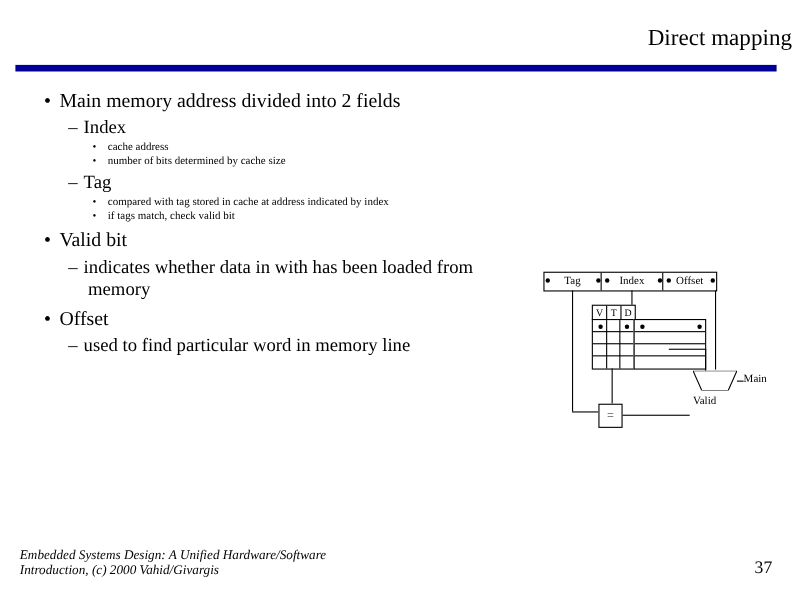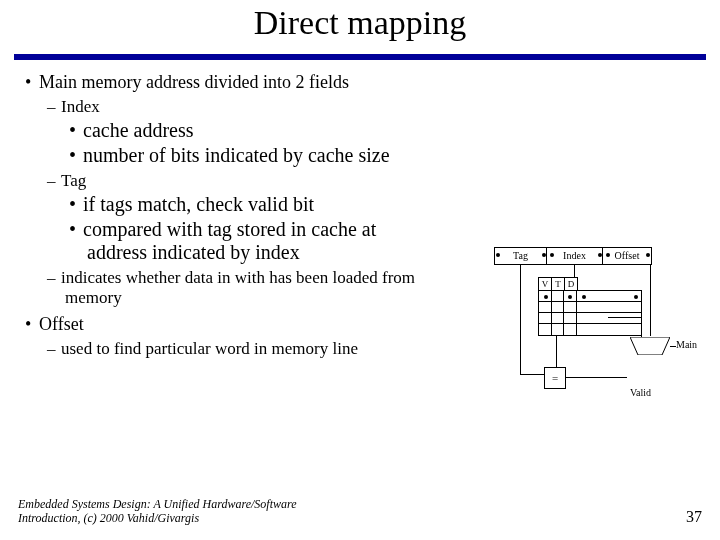--- a/index.html
+++ b/index.html
@@ -13,41 +13,41 @@
     position: relative;
     overflow: hidden;
   }
   .slide {
     width: 720px;
     height: 540px;
     position: relative;
     box-sizing: border-box;
   }
   .title {
-    text-align: center;
-    font-size: 34px;
-    padding-top: 4px;
+    text-align: right;
+    font-size: 21px;
+    padding-top: 22px;
     padding-bottom: 8px;
   }
   .rule {
     height: 6px;
     background: #000099;
     margin: 4px 14px 12px 14px;
   }
   .content {
     padding: 0 10px 0 24px;
     font-size: 18px;
   }
-  ul { margin: 1px; padding: 0; list-style: none; }
+  ul { margin: 16px; padding: 0; list-style: none; }
   li { margin: 0; padding: 0; }
   .b1 { padding-left: 18px; margin-top: 6px; font-size: 18px; }
   .b1::before { content: "•"; display:inline-block; width:14px; margin-left:-18px; }
   .b2 { padding-left: 40px; margin-top: 4px; font-size: 17px; }
   .b2::before { content: "–"; display:inline-block; width:14px; margin-left:-18px; }
-  .b3 { padding-left: 62px; margin-top: 2px; font-size: 20px; }
+  .b3 { padding-left: 62px; margin-top: 2px; font-size: 10px; }
   .b3::before { content: "•"; display:inline-block; width:14px; margin-left:-18px; }
   .b3.narrow { max-width: 340px; }
   .footer {
     position: absolute;
     bottom: 14px;
     left: 18px;
     right: 18px;
     display: flex;
     justify-content: space-between;
     align-items: flex-end;
@@ -126,44 +126,45 @@
 
   .cmp {
     position:absolute;
     top: 120px; left: 54px;
     width: 20px; height: 20px;
     border: 1px solid #000;
     text-align:center; line-height:20px; font-size:11px;
     background:#fff;
   }
   .valid-lbl {
-    position:absolute; top: 140px; left: 140px; font-size:10px;
+    position:absolute; top: 112px; left: 140px; font-size:10px;
   }
 
   
   .wire { position:absolute; background:#000; }
   .dot { position:absolute; width:4px; height:4px; background:#000; border-radius:50%; }
 </style>
 </head>
 <body>
 
 <div class="slide">
 
   <div class="title">Direct mapping</div>
   <div class="rule"></div>
 
   <div class="content">
     <ul>
       <li class="b1">Main memory address divided into 2 fields</li>
       <li class="b2">Index</li>
       <li class="b3">cache address</li>
-      <li class="b3">number of bits indicated by cache size</li>
+      <li class="b3">number of bits determined by cache size</li>
       <li class="b2">Tag</li>
+      <li class="b3 narrow">compared with tag stored in cache at address indicated by index</li>
       <li class="b3 narrow">if tags match, check valid bit</li>
-      <li class="b3 narrow">compared with tag stored in cache at address indicated by index</li>
+      <li class="b1">Valid bit</li>
       <li class="b2" style="max-width:380px">indicates whether data in with has been loaded from memory</li>
       <li class="b1">Offset</li>
       <li class="b2">used to find particular word in memory line</li>
     </ul>
   </div>
 
   <div class="diagram">
 
     <div class="addr">
       <div class="tag">Tag</div>

